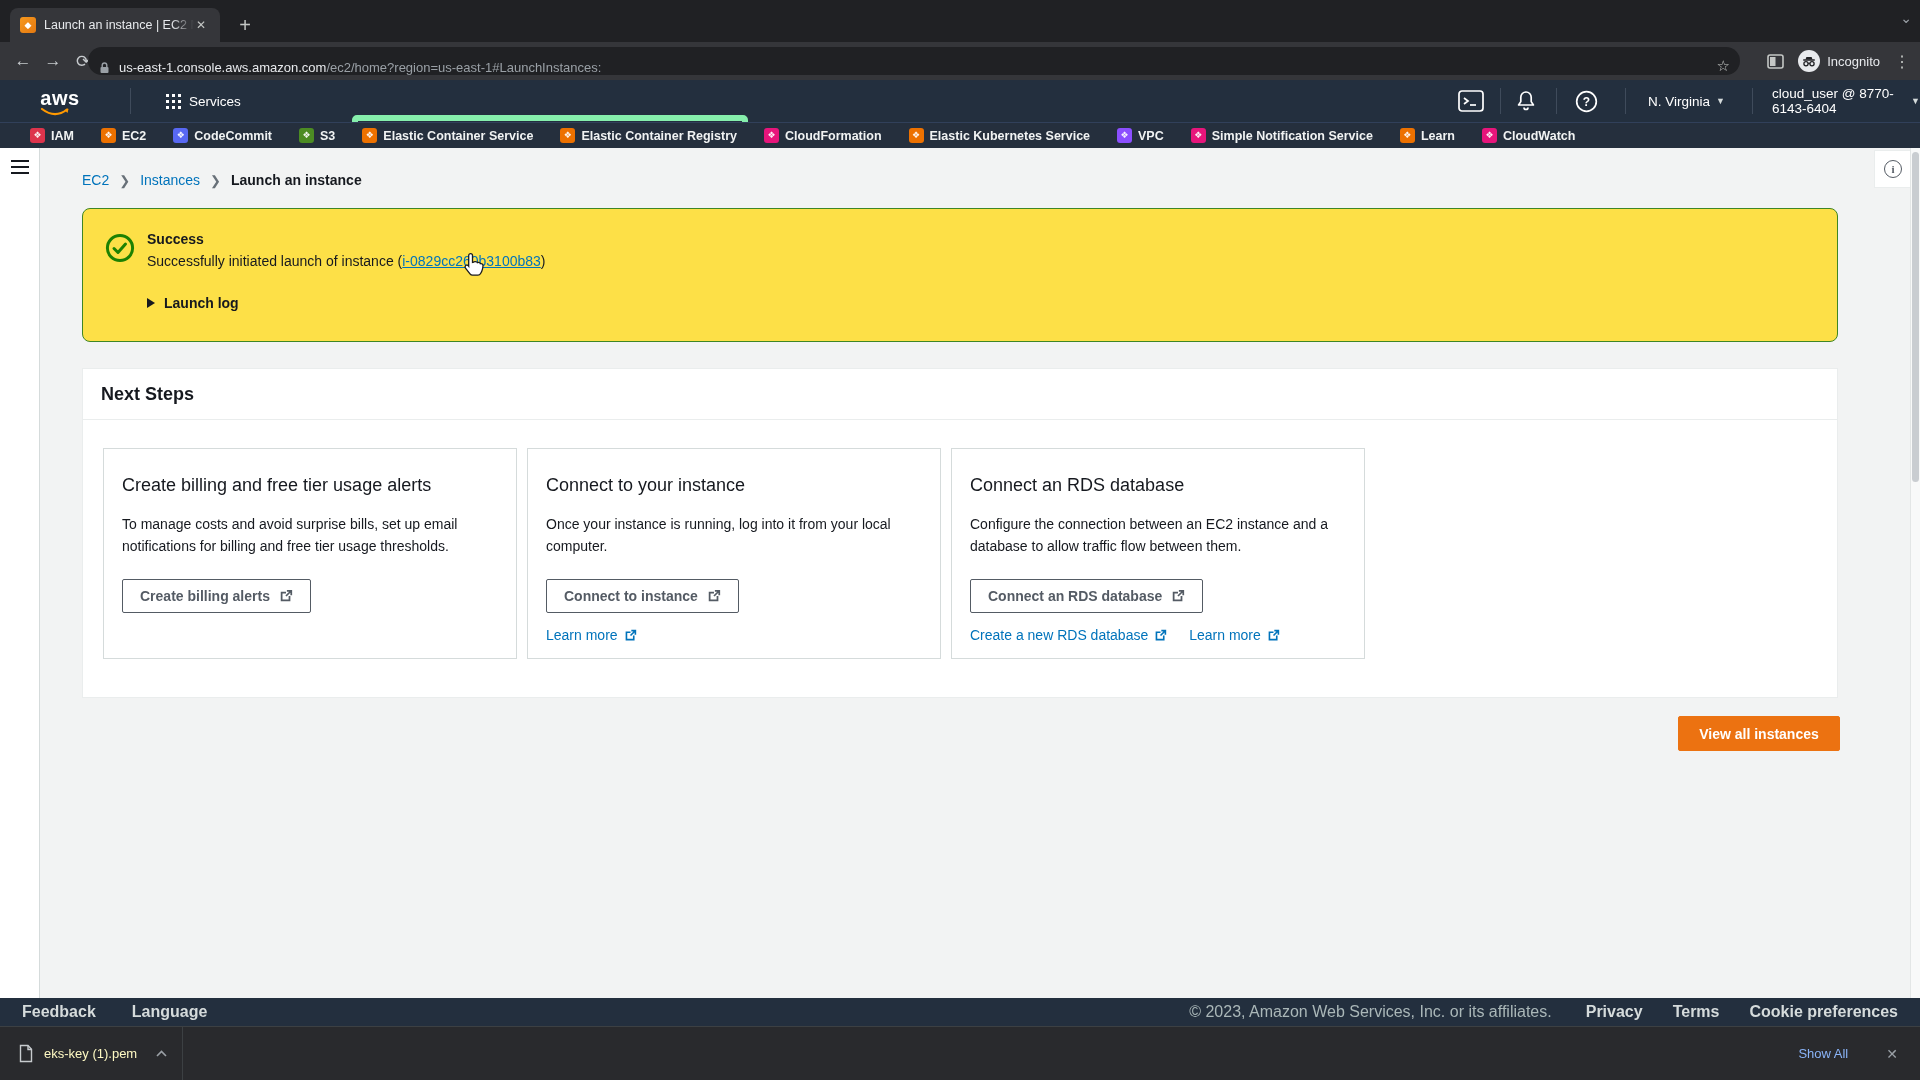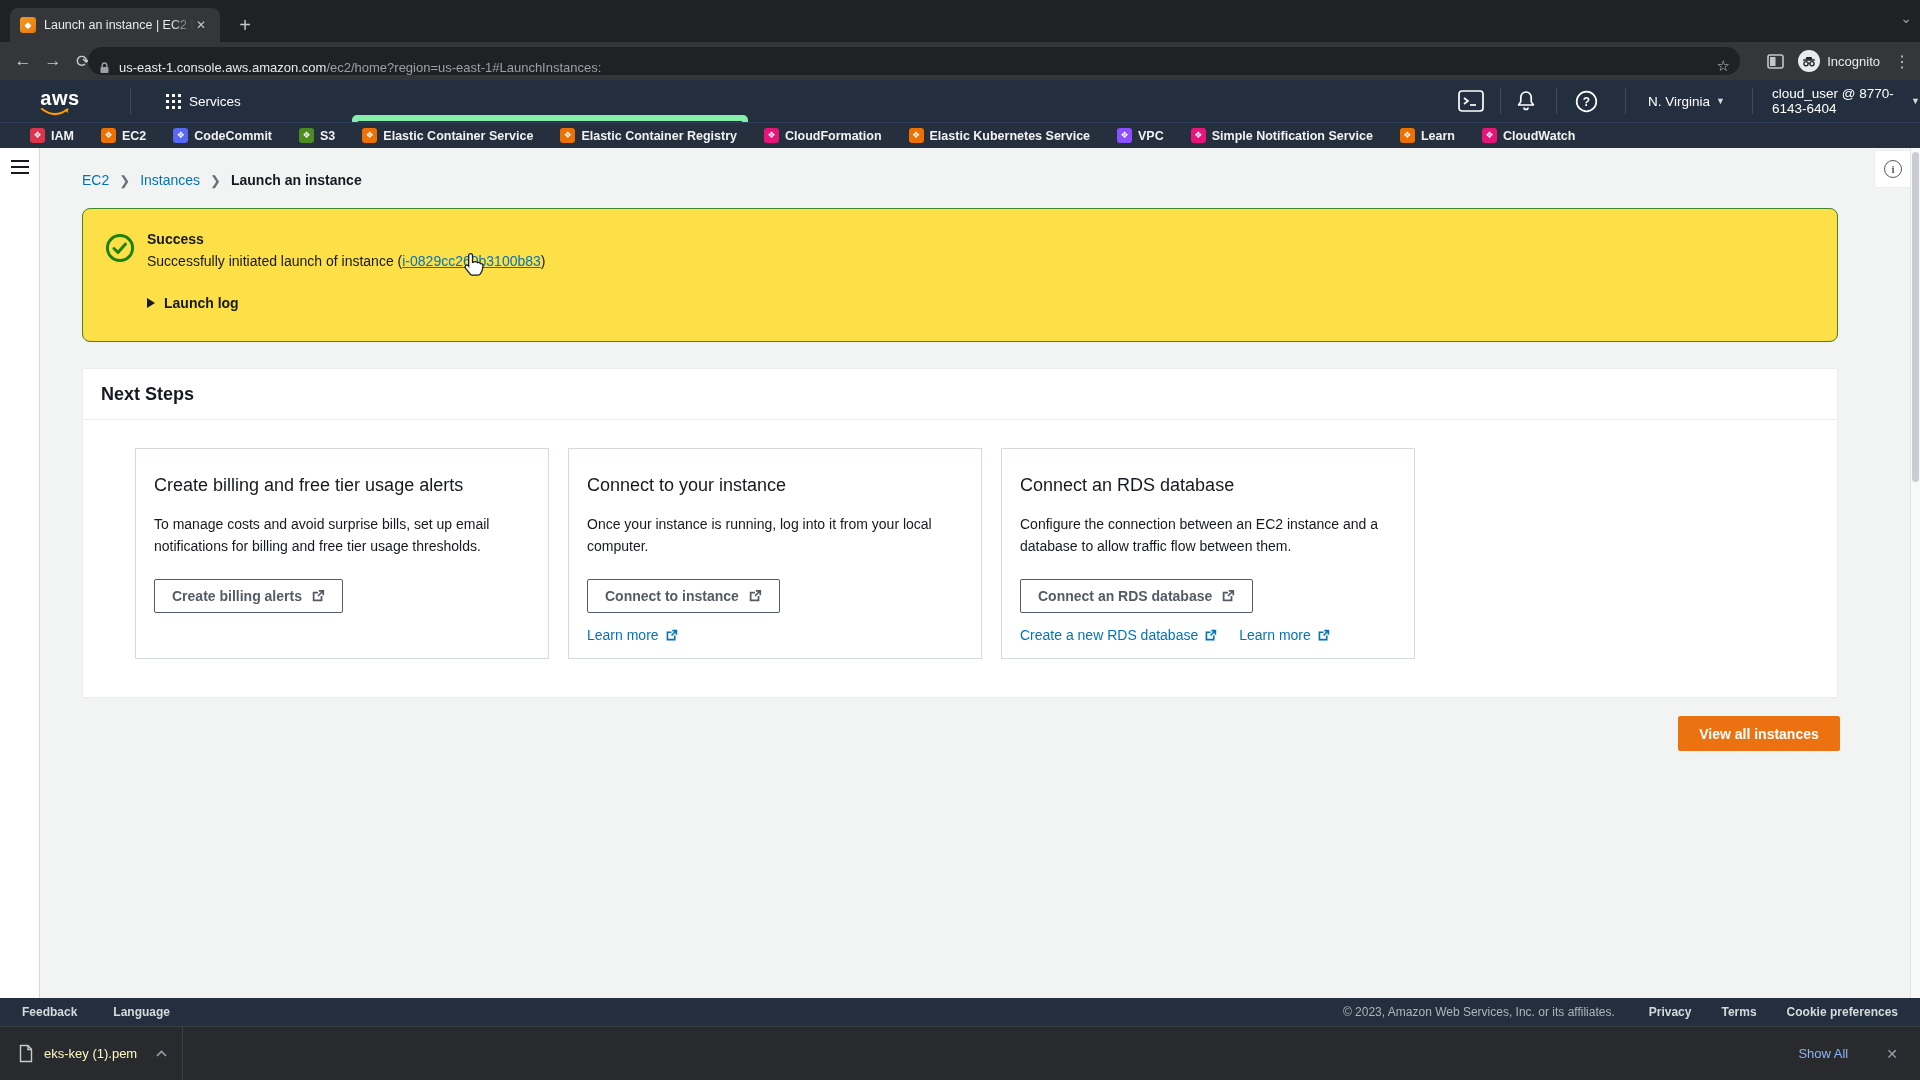--- a/index.html
+++ b/index.html
@@ -86,40 +86,40 @@
   .alert-title { font-size:14px; font-weight:700; color:#16191f; }
   .alert-msg { font-size:14px; color:#16191f; margin-top:6px; }
   .alert-msg a { color:#0073bb; text-decoration:underline; cursor:pointer; }
   .launchlog { margin:26px 0 0 42px; display:flex; align-items:center; gap:9px; cursor:pointer; }
   .launchlog .tri { width:0; height:0; border-left:8px solid #16191f; border-top:5px solid transparent; border-bottom:5px solid transparent; }
   .launchlog span { font-size:14px; font-weight:700; color:#16191f; }
 
   
   .panel { position:absolute; left:82px; top:220px; width:1756px; height:330px; background:#fff; border:1px solid #eaeded; }
   .panel-title { font-size:18px; font-weight:700; color:#16191f; padding:15px 0 14px 18px; border-bottom:1px solid #eaeded; }
-  .cards { position:absolute; left:20px; top:79px; display:flex; gap:19px;margin-left:32px; }
+  .cards { position:absolute; left:20px; top:79px; display:flex; gap:10px; }
   .card { width:414px; height:211px; background:#fff; border:1px solid #d5dbdb; padding:26px 22px 0 18px; position:relative; }
   .card-title { font-size:18px; color:#16191f; font-weight:500; }
   .card-body { font-size:14px; color:#16191f; line-height:1.55; margin-top:18px; }
   .btn-secondary { display:inline-flex; align-items:center; gap:9px; border:1px solid #545b64; border-radius:2px;
                    background:#fff; color:#545b64; font-weight:700; font-size:14px; height:34px; padding:0 17px;
                    cursor:pointer; font-family:inherit; }
   .card .btn-row { position:absolute; top:130px; left:18px; }
   .card .links-row { position:absolute; top:178px; left:18px; display:flex; gap:22px; }
   .ext-link { color:#0073bb; font-size:14px; display:inline-flex; align-items:center; gap:6px; text-decoration:none; cursor:pointer; }
   .ext-ico { display:inline-block; }
 
   .btn-primary { position:absolute; left:1678px; top:568px; width:162px; height:35px; background:#ec7211; border:1px solid #ec7211;
                  border-radius:2px; color:#fff; font-weight:700; font-size:14px; cursor:pointer; font-family:inherit; }
 
   .cursor-hand { position:absolute; left:463px; top:104px; pointer-events:none; }
 
   
   .awsfooter { position:absolute; left:0; top:998px; width:1920px; height:28px; background:#232f3e; color:#d5dbdb;
-               font-size:12px; display:flex; align-items:center; }
+               font-size:16px; display:flex; align-items:center; }
   .awsfooter .flink { color:#d5dbdb; font-weight:600; cursor:pointer; }
   .f-feedback { margin-left:22px; }
   .f-language { margin-left:36px; }
   .f-spacer { flex:1; }
   .f-copy { color:#aab7b8; margin-right:34px; }
   .f-priv { margin-right:30px; }
   .f-terms { margin-right:30px; }
   .f-cookie { margin-right:22px; }
 
   

